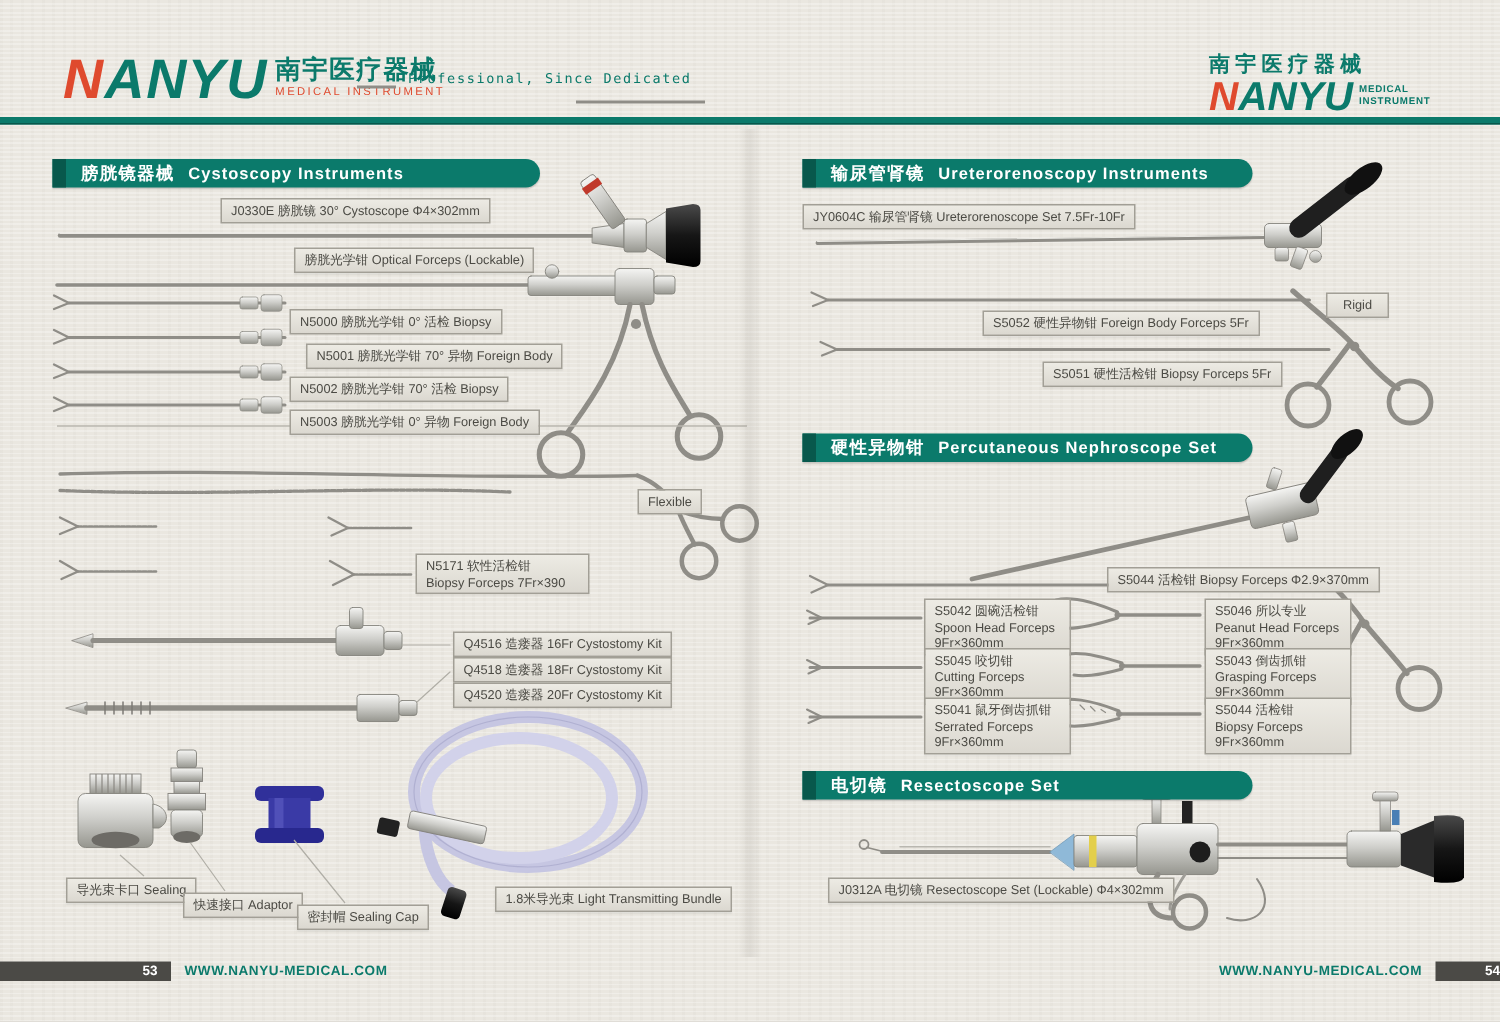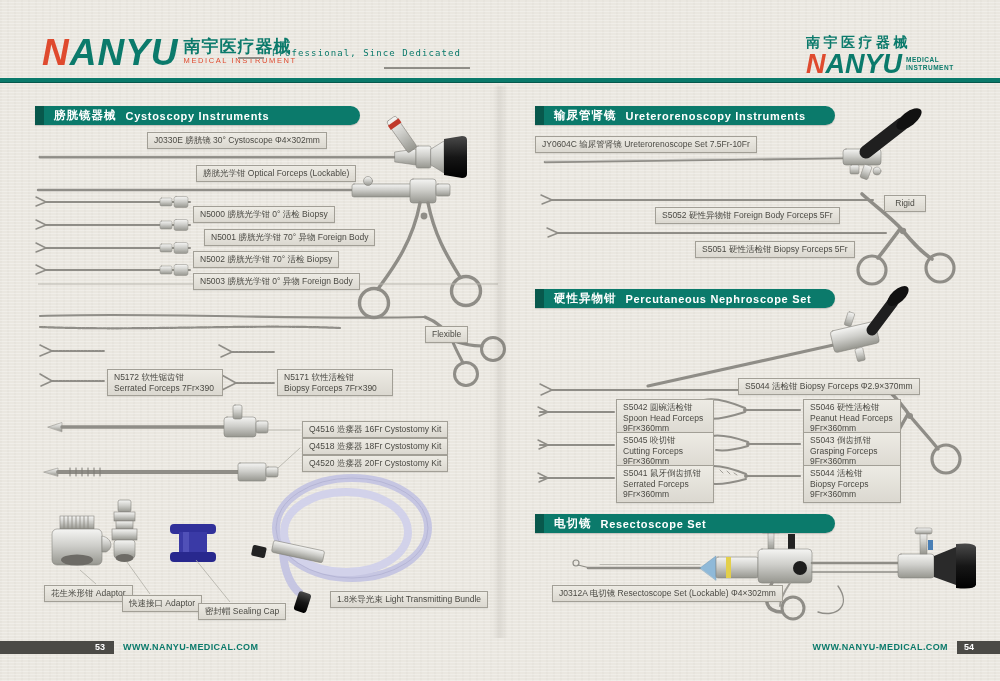--- a/index.html
+++ b/index.html
@@ -43,21 +43,21 @@
   
   .lbl{position:absolute;background:linear-gradient(#edebe4,#dbd8d0);border:1px solid #a29f96;
        color:#4b4a44;font-size:8.5px;line-height:11px;padding:2px 6px;white-space:nowrap;
        box-shadow:0 1px 1px rgba(0,0,0,.06);}
   .lbl .ln{display:block;}
   .multi{line-height:10.5px;}
   .c{text-align:center;}
 
   
   .fbar{position:absolute;top:641px;height:13px;background:#4b4a46;color:#fff;font-size:9px;
-        font-weight:bold;line-height:13px;box-sizing:border-box;}
+        font-weight:bold;line-height:13px;box-sizing:border-box;text-align:right;}
   .fbar.l{left:0;width:114px;text-align:right;padding-right:9px;}
   .fbar.r{left:957px;width:43px;padding-left:7px;}
   .site{position:absolute;top:641px;color:#0b7a6b;font-size:9px;font-weight:bold;line-height:13px;letter-spacing:.4px;}
   .site.l{left:123px;}
   .site.r{right:52px;}
 </style>
 </head>
 <body>
 
 <div id="page">
@@ -307,34 +307,30 @@
     <span class="b-en">Cystoscopy Instruments</span>
   </div>
   <div class="lbl c" style="left:147px;top:132px;min-width:158px">J0330E 膀胱镜 30°  Cystoscope  Φ4×302mm</div>
   <div class="lbl c" style="left:196px;top:165px;min-width:130px">膀胱光学钳 Optical Forceps (Lockable)</div>
   <div class="lbl" style="left:193px;top:206px">N5000 膀胱光学钳  0°  活检 Biopsy</div>
   <div class="lbl" style="left:204px;top:229px">N5001 膀胱光学钳 70°  异物 Foreign Body</div>
   <div class="lbl" style="left:193px;top:251px">N5002 膀胱光学钳 70°  活检 Biopsy</div>
   <div class="lbl" style="left:193px;top:273px">N5003 膀胱光学钳  0°  异物 Foreign Body</div>
   <div class="lbl" style="left:425px;top:326px">Flexible</div>
 
-  <div class="lbl multi" style="left:107px;top:369px;min-width:102px">
-    <span class="ln">N5172 软性锯齿钳</span>
-      <span class="ln">Serrated Forceps 7Fr×390</span>
-  </div>
   <div class="lbl multi" style="left:277px;top:369px;min-width:102px">
     <span class="ln">N5171 软性活检钳</span>
       <span class="ln">Biopsy Forceps 7Fr×390</span>
   </div>
 
   <div class="lbl" style="left:302px;top:421px">Q4516 造瘘器 16Fr Cystostomy Kit</div>
   <div class="lbl" style="left:302px;top:438px">Q4518 造瘘器 18Fr Cystostomy Kit</div>
   <div class="lbl" style="left:302px;top:455px">Q4520 造瘘器 20Fr Cystostomy Kit</div>
 
-  <div class="lbl" style="left:44px;top:585px">花生米形钳 Adaptor</div>
+  <div class="lbl" style="left:44px;top:585px">导光束卡口 Sealing</div>
   <div class="lbl" style="left:122px;top:595px">快速接口 Adaptor</div>
   <div class="lbl" style="left:198px;top:603px">密封帽 Sealing Cap</div>
   <div class="lbl" style="left:330px;top:591px">1.8米导光束  Light Transmitting Bundle</div>
 
   <div class="banner" style="left:535px;top:106px;width:300px">
     <span class="b-cn">输尿管肾镜</span>
     <span class="b-en">Ureterorenoscopy Instruments</span>
   </div>
   <div class="lbl" style="left:535px;top:136px">JY0604C 输尿管肾镜 Ureterorenoscope Set 7.5Fr-10Fr</div>
   <div class="lbl c" style="left:884px;top:195px;min-width:28px">Rigid</div>
@@ -346,21 +342,21 @@
     <span class="b-en">Percutaneous Nephroscope Set</span>
   </div>
   <div class="lbl" style="left:738px;top:378px">S5044 活检钳 Biopsy Forceps Φ2.9×370mm</div>
 
   <div class="lbl multi" style="left:616px;top:399px;width:84px">
     <span class="ln">S5042 圆碗活检钳</span>
       <span class="ln">Spoon Head Forceps</span>
       <span class="ln">9Fr×360mm</span>
   </div>
   <div class="lbl multi" style="left:803px;top:399px;width:84px">
-    <span class="ln">S5046 硬性活检钳</span>
+    <span class="ln">S5046 所以专业</span>
       <span class="ln">Peanut Head Forceps</span>
       <span class="ln">9Fr×360mm</span>
   </div>
   <div class="lbl multi" style="left:616px;top:432px;width:84px">
     <span class="ln">S5045 咬切钳</span>
       <span class="ln">Cutting Forceps</span>
       <span class="ln">9Fr×360mm</span>
   </div>
   <div class="lbl multi" style="left:803px;top:432px;width:84px">
     <span class="ln">S5043 倒齿抓钳</span>

